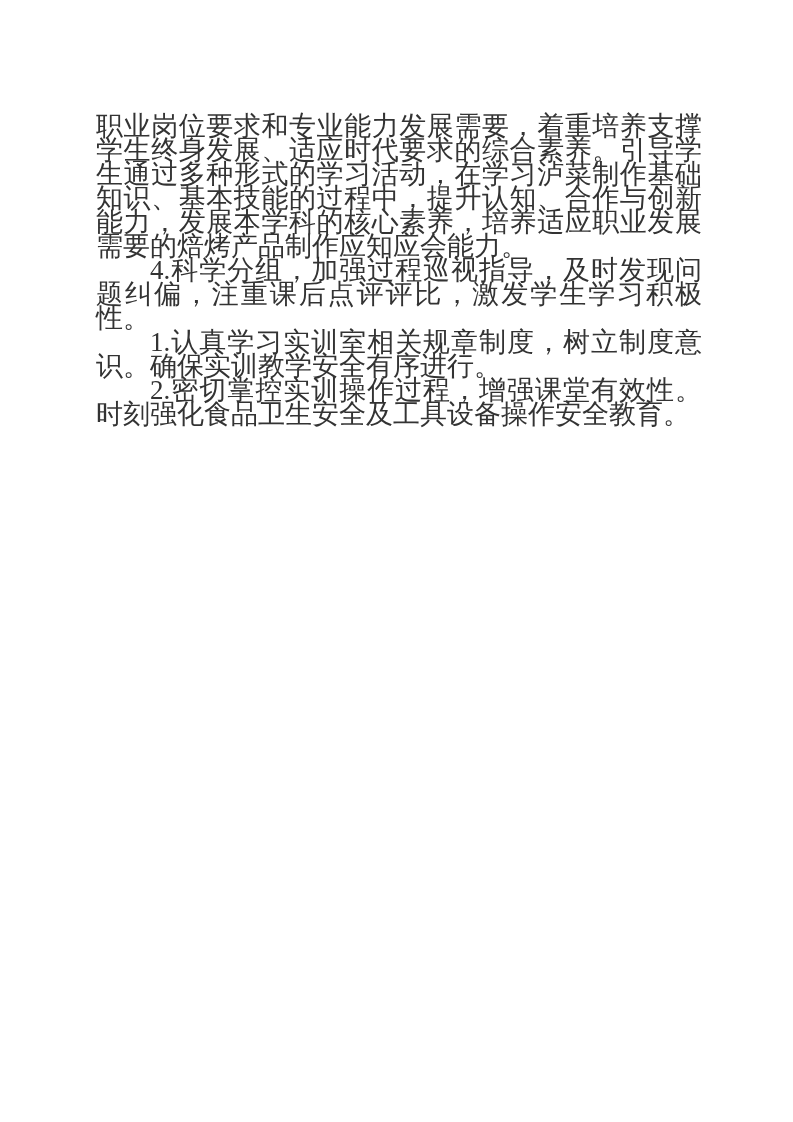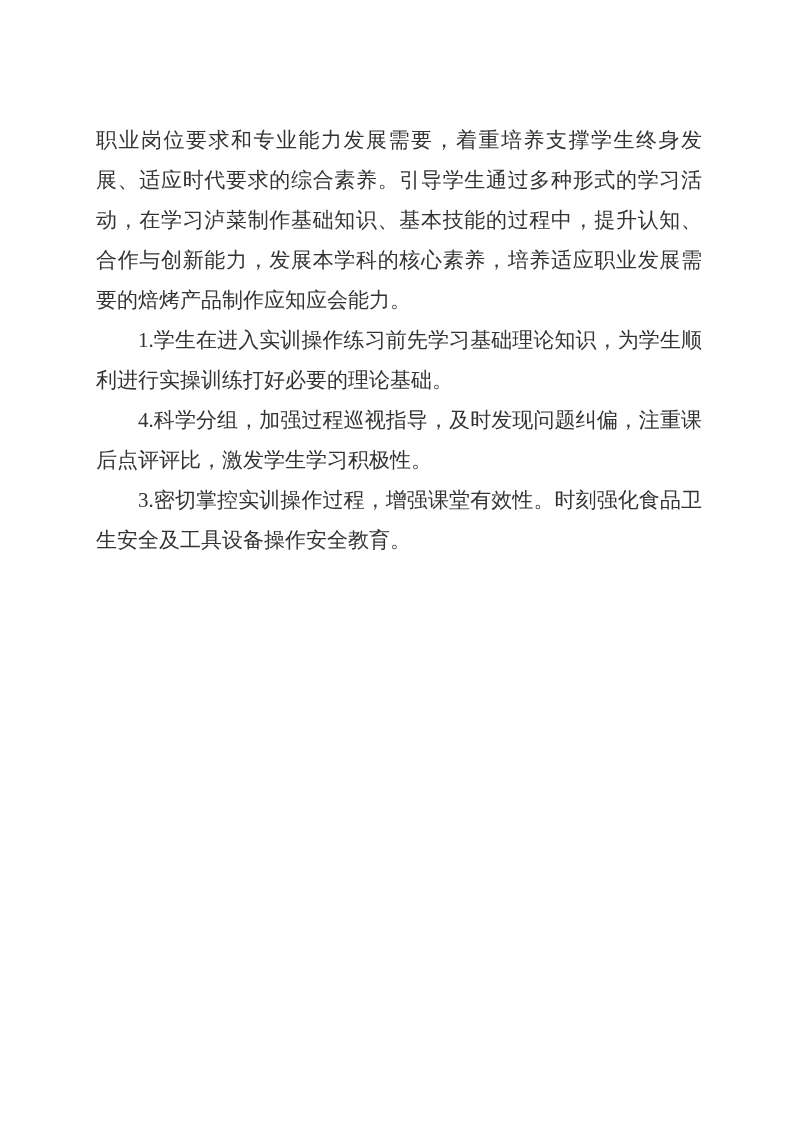--- a/index.html
+++ b/index.html
@@ -11,25 +11,25 @@
     position: relative;
     width: 793px;
     height: 1122px;
     background: #ffffff;
     overflow: hidden;
     font-family: "Liberation Serif", "DejaVu Serif", serif;
   }
   .content {
     position: absolute;
     left: 96px;
-    top: 120px;
+    top: 114px;
     width: 606px;
     color: #333333;
-    font-size: 21px;
-    line-height: 40px;
+    font-size: 27px;
+    line-height: 24px;
   }
   .content p {
     margin: 0;
     padding: 0;
     text-align: justify;
     text-justify: inter-character;
     word-break: break-all;
   }
   .content p.indent {
     text-indent: 2em;
@@ -37,17 +37,17 @@
   .content p.heading {
     font-weight: bold;
   }
 </style>
 </head>
 <body>
 
 <div class="page">
   <div class="content">
     <p class="body">职业岗位要求和专业能力发展需要，着重培养支撑学生终身发展、适应时代要求的综合素养。引导学生通过多种形式的学习活动，在学习泸菜制作基础知识、基本技能的过程中，提升认知、合作与创新能力，发展本学科的核心素养，培养适应职业发展需要的焙烤产品制作应知应会能力。</p>
-    <p class="indent">1.学生在进入实训操作练习前先学习基础理论知识，为学生顺利进行实操训练打好必要的理论基础。</p>
     <p class="indent">4.科学分组，加强过程巡视指导，及时发现问题纠偏，注重课后点评评比，激发学生学习积极性。</p>
-    <p class="indent">3.密切掌控实训操作过程，增强课堂有效性。时刻强化食品卫生安全及工具设备操作安全教育。</p>
+    <p class="indent">1.认真学习实训室相关规章制度，树立制度意识。确保实训教学安全有序进行。</p>
+    <p class="indent">2.密切掌控实训操作过程，增强课堂有效性。时刻强化食品卫生安全及工具设备操作安全教育。</p>
   </div>
 </div>
 
 </body></html>

